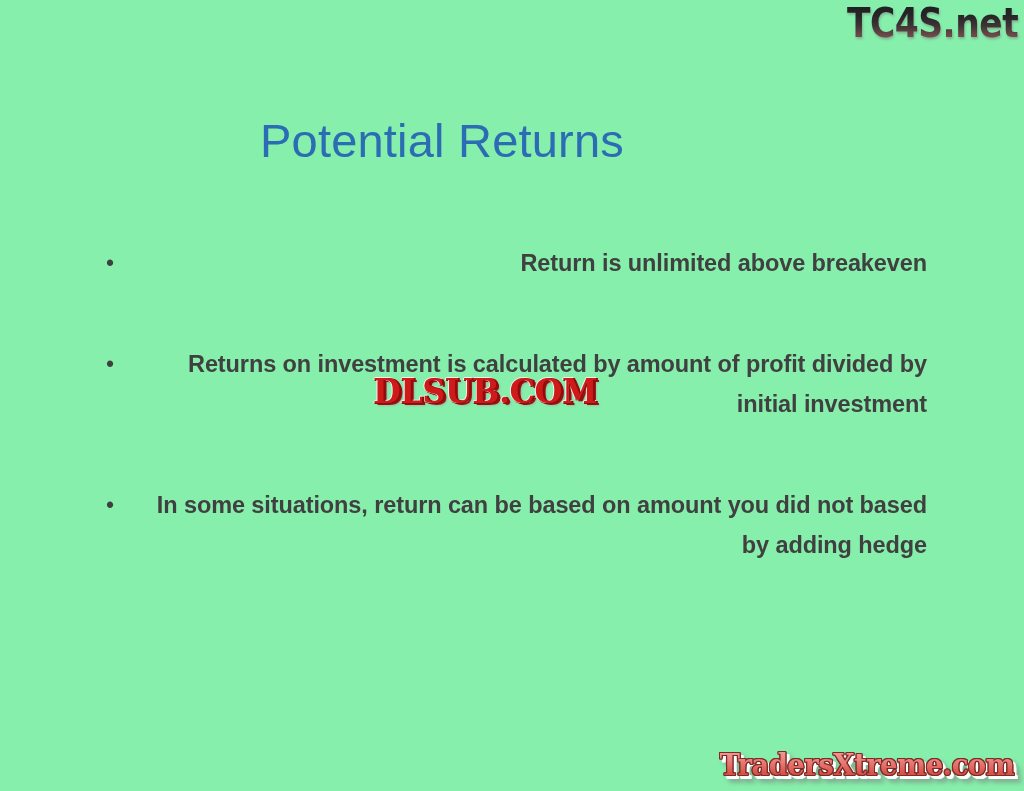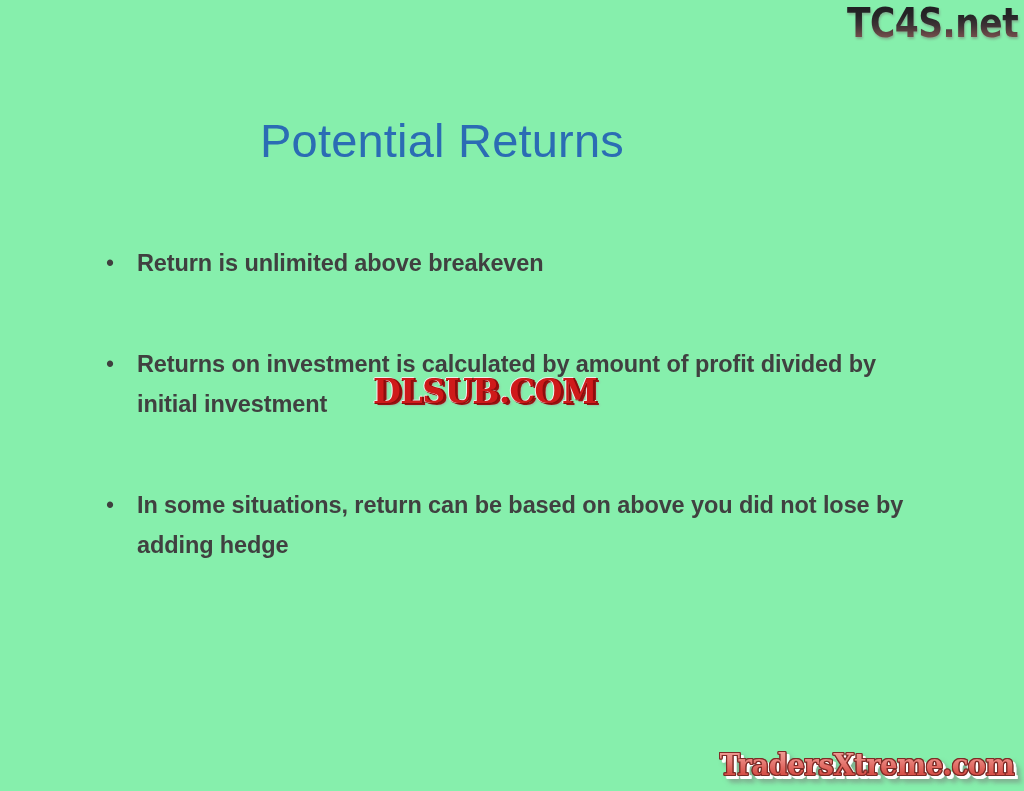--- a/index.html
+++ b/index.html
@@ -86,20 +86,21 @@
   }
   .bullet-text {
     flex: 1 1 auto;
     color: #404040;
     font-family: "Liberation Sans", sans-serif;
     font-weight: 700;
     font-size: 23.5px;
     line-height: 40px;
     letter-spacing: -0.1px;
     max-width: 790px;
+    text-align: right;
   }
 
   
   #watermark {
     position: absolute;
     left: 373px;
     top: 373px;
     font-family: "DejaVu Serif", serif;
     font-weight: 700;
     font-size: 33px;
@@ -166,21 +167,21 @@
       <span class="bullet-text">Return is unlimited above breakeven</span>
     </div>
 
     <div class="bullet">
       <span class="bullet-marker">•</span>
       <span class="bullet-text">Returns on investment is calculated by amount of profit divided by initial investment</span>
     </div>
 
     <div class="bullet">
       <span class="bullet-marker">•</span>
-      <span class="bullet-text">In some situations, return can be based on above you did not lose by adding hedge</span>
+      <span class="bullet-text">In some situations, return can be based on amount you did not based by adding hedge</span>
     </div>
 
   </div>
 
   <div id="watermark">DLSUB.COM</div>
 
   <div id="brand-bottom">TradersXtreme.com</div>
 
 </div>
 

